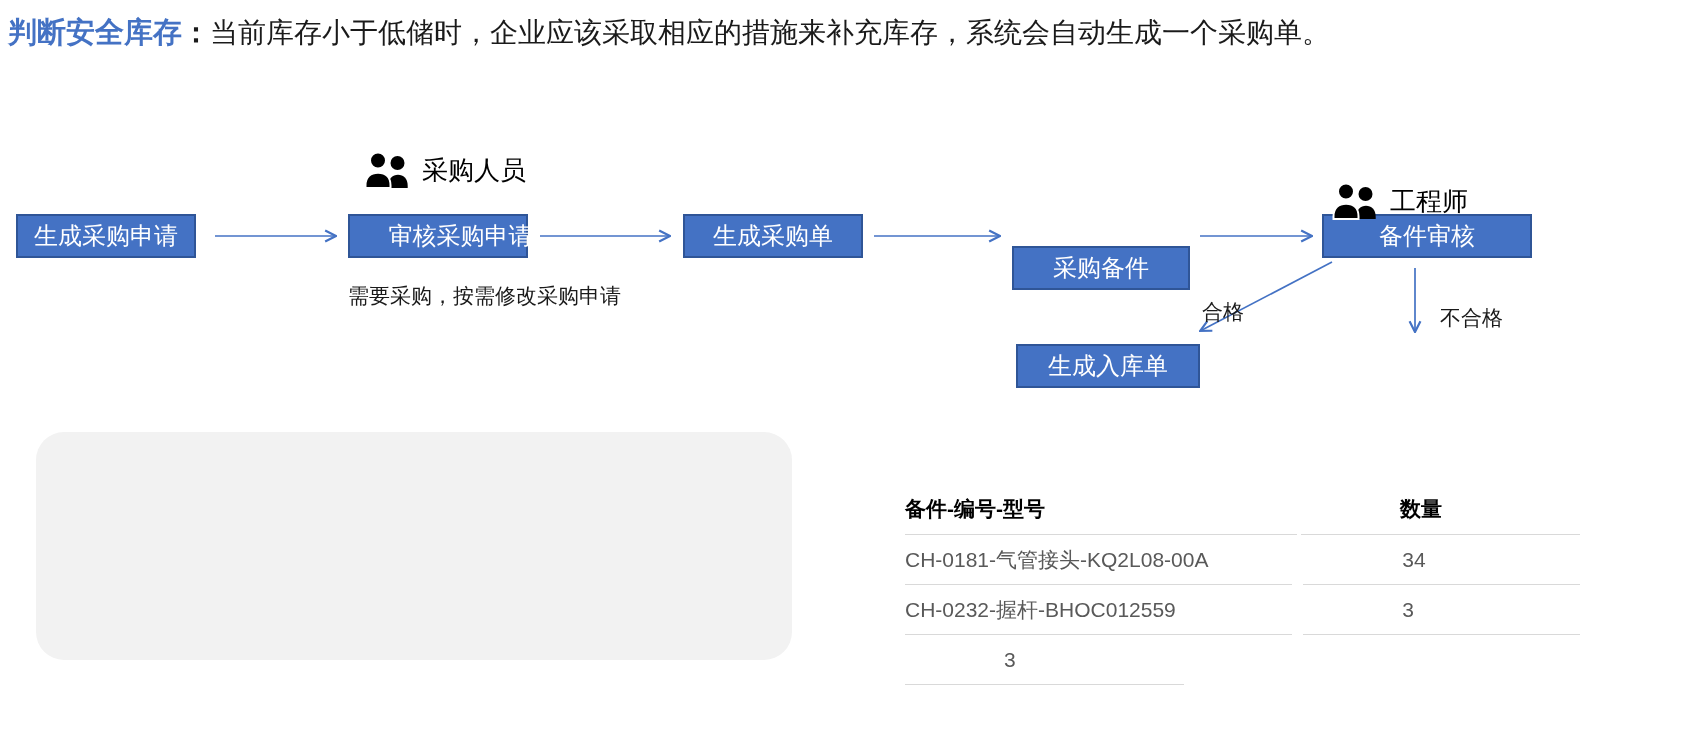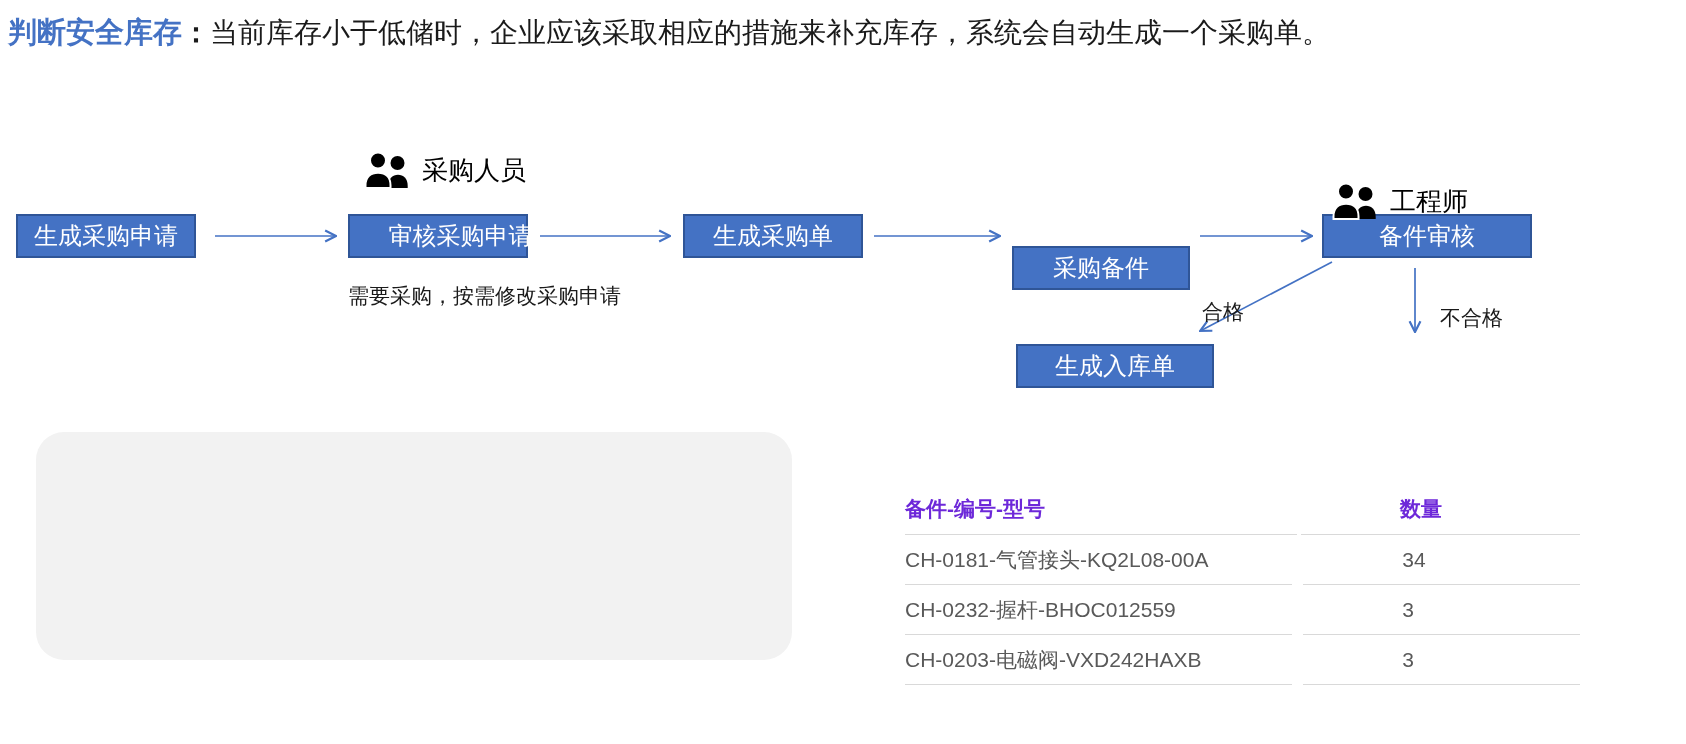--- a/index.html
+++ b/index.html
@@ -12,21 +12,21 @@
   .title .colon{font-weight:bold;}
 
   
   .flow-box{position:absolute;height:44px;background:#4472C4;border:2px solid #2F5597;box-sizing:border-box;
             color:#ffffff;font-size:24px;display:flex;align-items:center;justify-content:center;white-space:nowrap;}
   .b1{left:16px;top:214px;width:180px;}
   .b2{left:348px;top:214px;width:180px;padding-left:45px;}
   .b3{left:683px;top:214px;width:180px;}
   .b4{left:1012px;top:214px;width:178px;margin-top:32px;}
   .b5{left:1322px;top:214px;width:210px;}
-  .b6{left:1016px;top:344px;width:198px;}
+  .b6{left:1016px;top:344px;width:184px;}
   .b7{left:1322px;top:340px;width:178px;}
 
   
   .role{position:absolute;display:flex;align-items:center;gap:12px;color:#000000;font-size:26px;white-space:nowrap;}
   .role-buyer{left:364px;top:152px;justify-content:space-between;}
   .role-engineer{left:1332px;top:143px;margin-top:40px;}
   .people-icon{width:46px;height:37px;display:inline-block;}
 
   
   .note{position:absolute;left:348px;top:282px;font-size:21px;color:#1a1a1a;white-space:nowrap;}
@@ -39,21 +39,21 @@
 
   
   .panel{position:absolute;left:36px;top:432px;width:756px;height:228px;background:#F2F2F2;border-radius:28px;}
 
   
   .sp-table{position:absolute;left:905px;top:495px;width:675px;}
   .sp-row{display:flex;}
   .sp-c1{width:392px;margin-right:4px;border-bottom:1px solid #D9D9D9;box-sizing:border-box;display:flex;align-items:center;}
   .sp-c2{width:279px;border-bottom:1px solid #D9D9D9;box-sizing:border-box;display:flex;align-items:center;padding-left:99px;}
   .sp-head{height:40px;}
-  .sp-head .sp-c1,.sp-head .sp-c2{font-weight:bold;color:#6d28d9;font-size:21px;align-items:flex-start;}
+  .sp-head .sp-c1,.sp-head .sp-c2{font-weight:bold;color:#000000;font-size:21px;align-items:flex-start;}
   .sp-data{height:50px;gap:7px;}
   .sp-data .sp-c1,.sp-data .sp-c2{color:#595959;font-size:21px;}
 </style>
 </head>
 <body>
 
 <div class="canvas">
 
   <div class="title">
     <span class="accent">判断安全库存</span><span class="colon">：</span><span>当前库存小于低储时，企业应该采取相应的措施来补充库存，系统会自动生成一个采购单。</span>
@@ -144,18 +144,17 @@
     </div>
     <div class="sp-row sp-data">
       <div class="sp-c1">CH-0181-气管接头-KQ2L08-00A</div>
       <div class="sp-c2">34</div>
     </div>
     <div class="sp-row sp-data">
       <div class="sp-c1">CH-0232-握杆-BHOC012559</div>
       <div class="sp-c2">3</div>
     </div>
     <div class="sp-row sp-data">
-      <div class="sp-c1">CH-0203-电磁阀-VXD242HAXB</div>
       <div class="sp-c2">3</div>
     </div>
   </div>
 
 </div>
 
 </body></html>

